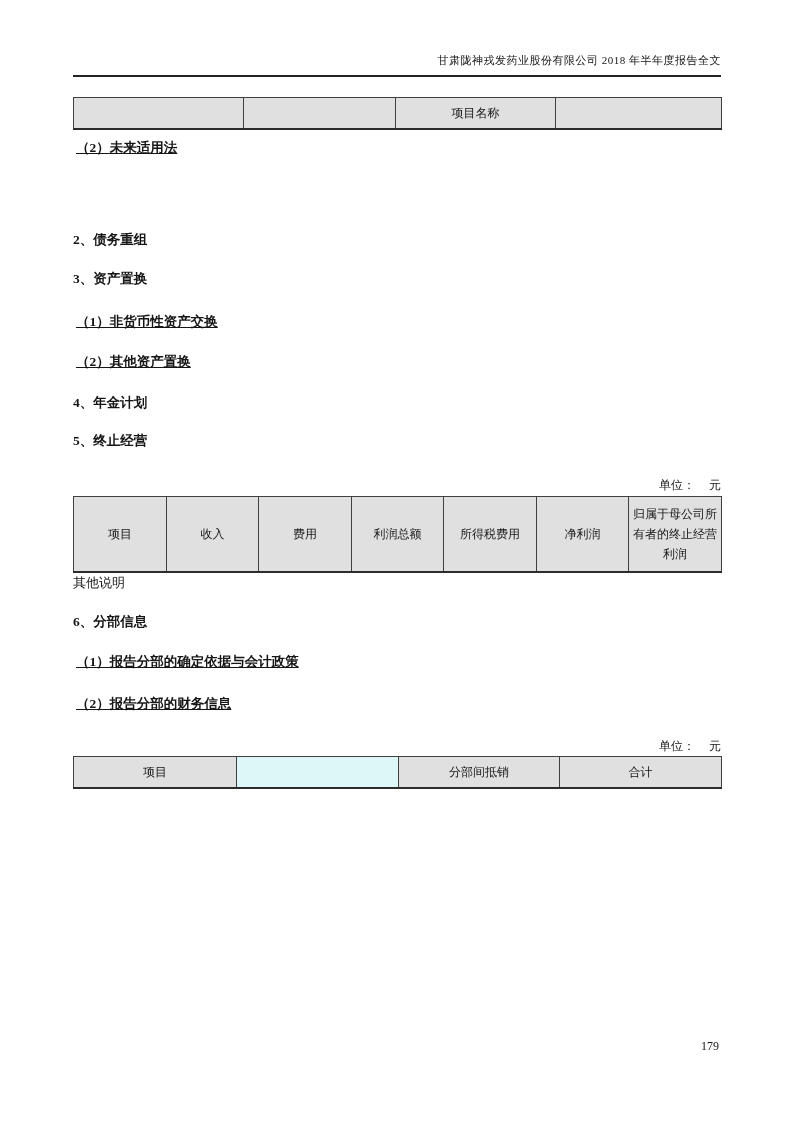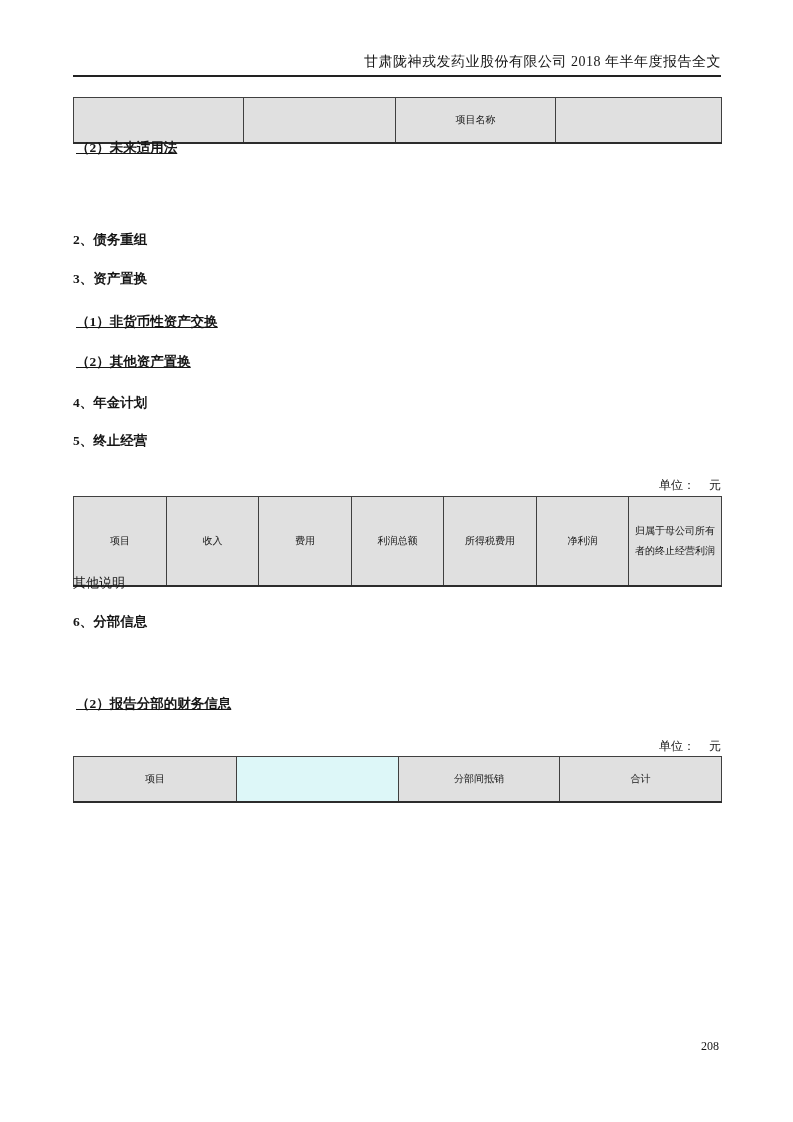--- a/index.html
+++ b/index.html
@@ -12,21 +12,21 @@
     font-family: "Liberation Serif", "DejaVu Serif", serif;
     color: #161616;
     overflow: hidden;
   }
   .doc-header {
     position: absolute;
     top: 53px;
     left: 73px;
     width: 648px;
     text-align: right;
-    font-size: 14px;
+    font-size: 11px;
     letter-spacing: 0.5px;
     white-space: nowrap;
   }
   .header-rule {
     position: absolute;
     top: 75px;
     left: 73px;
     width: 648px;
     height: 2px;
     background: #222222;
@@ -35,25 +35,25 @@
     position: absolute;
     left: 73px;
     width: 648px;
     border-collapse: collapse;
     table-layout: fixed;
   }
   table.tbl td {
     background: #e0e0e0;
     border: 1px solid #404040;
     border-bottom: 2px solid #2c2c2c;
-    font-size: 10px;
+    font-size: 12px;
     line-height: 20px;
     text-align: center;
     vertical-align: middle;
-    padding: 11px 2px;
+    padding: 4px 2px;
     overflow: hidden;
   }
   table.tbl td.highlight { background: #ddf7f8; }
   .row-h td { height: 22px; }
   .tall-h td { height: 66px; }
   .h {
     position: absolute;
     left: 73px;
     font-size: 13.5px;
     font-weight: bold;
@@ -139,20 +139,21 @@
       <td>所得税费用</td>
       <td>净利润</td>
       <td>归属于母公司所有者的终止经营利润</td>
     </tr>
   </tbody>
     </table>
 
   <div class="plain-note" style="top:574px">其他说明</div>
 
   <div class="h" style="top:613px">6、分部信息</div>
+  <div class="h h-paren" style="top:653px">（1）报告分部的确定依据与会计政策</div>
   <div class="h h-paren" style="top:695px">（2）报告分部的财务信息</div>
 
   <div class="unit-note" style="top:738px">
     <span>单位：</span><span class="unit-value">元</span>
   </div>
 
   <table class="tbl row-h" style="top:756px">
     <colgroup>
         <col style="width:163px">
         <col style="width:162px">
@@ -162,15 +163,15 @@
     <tbody>
         <tr>
       <td>项目</td>
       <td class="highlight"></td>
       <td>分部间抵销</td>
       <td>合计</td>
     </tr>
   </tbody>
     </table>
 
-  <div class="page-number">208</div>
+  <div class="page-number">179</div>
 
 </div>
 
 </body></html>

